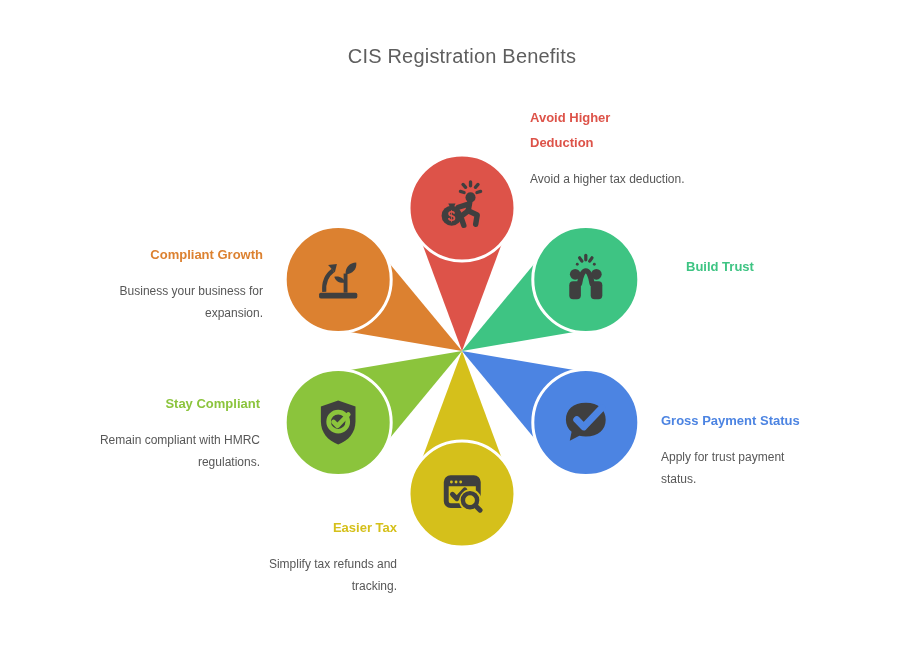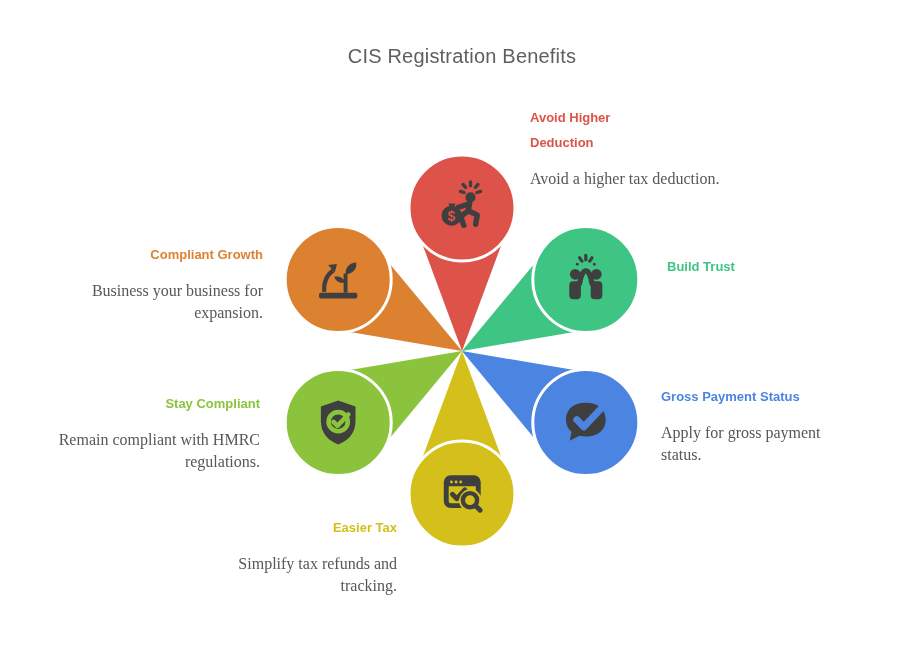--- a/index.html
+++ b/index.html
@@ -10,23 +10,22 @@
   .page-title{
     position:absolute;top:45px;left:0;width:100%;text-align:center;
     font-size:20px;font-weight:500;letter-spacing:.2px;
   }
   .benefit{position:absolute;}
   .benefit h2{
     margin:0;font-size:13px;line-height:25px;font-weight:700;
     white-space:pre-line;color:var(--c);
   }
   .benefit p{
-    margin:13px 0 0;font-size:16px;line-height:22px;color:#575757;
+    margin:13px 0 0;font-size:12px;line-height:22px;color:#575757;
     white-space:pre-line;
-    font-family:Liberation Serif, serif;
   }
   .align-right{text-align:right;}
   svg.flower{position:absolute;left:0;top:0;}
   .pf{fill:var(--c);}
   .bulb{stroke:#ffffff;stroke-width:3;}
   .ic-f{fill:var(--icon);}
   .ic-s{stroke:var(--icon);fill:none;}
   .accent-f{fill:var(--c);}
   .accent-s{stroke:var(--c);fill:none;}
   .dollar{font:700 5.4px "Liberation Sans",sans-serif;}
@@ -131,27 +130,27 @@
       </g>
     </g>
   </svg>
 
   <div class="benefit" style="left: 530px; top: 105px; width: 220px; --c: #dd5349;">
     <h2>Avoid Higher
 Deduction</h2>
     <p>Avoid a higher tax deduction.</p>
   </div>
 
-  <div class="benefit" style="left: 667px; top: 254px; width: 220px; --c: #3ec483;">
+  <div class="benefit" style="left: 686px; top: 254px; width: 220px; --c: #3ec483;">
     <h2>Build Trust</h2>
   </div>
 
-  <div class="benefit" style="left: 661px; top: 384px; width: 250px; --c: #4c84e2;">
+  <div class="benefit" style="left: 661px; top: 408px; width: 250px; --c: #4c84e2;">
     <h2>Gross Payment Status</h2>
-    <p>Apply for gross payment
+    <p>Apply for trust payment
 status.</p>
   </div>
 
   <div class="benefit align-right" style="left: 196px; top: 515px; width: 201px; --c: #d5c01b;">
     <h2>Easier Tax</h2>
     <p>Simplify tax refunds and
 tracking.</p>
   </div>
 
   <div class="benefit align-right" style="left: 45px; top: 391px; width: 215px; --c: #8bc43c;">

